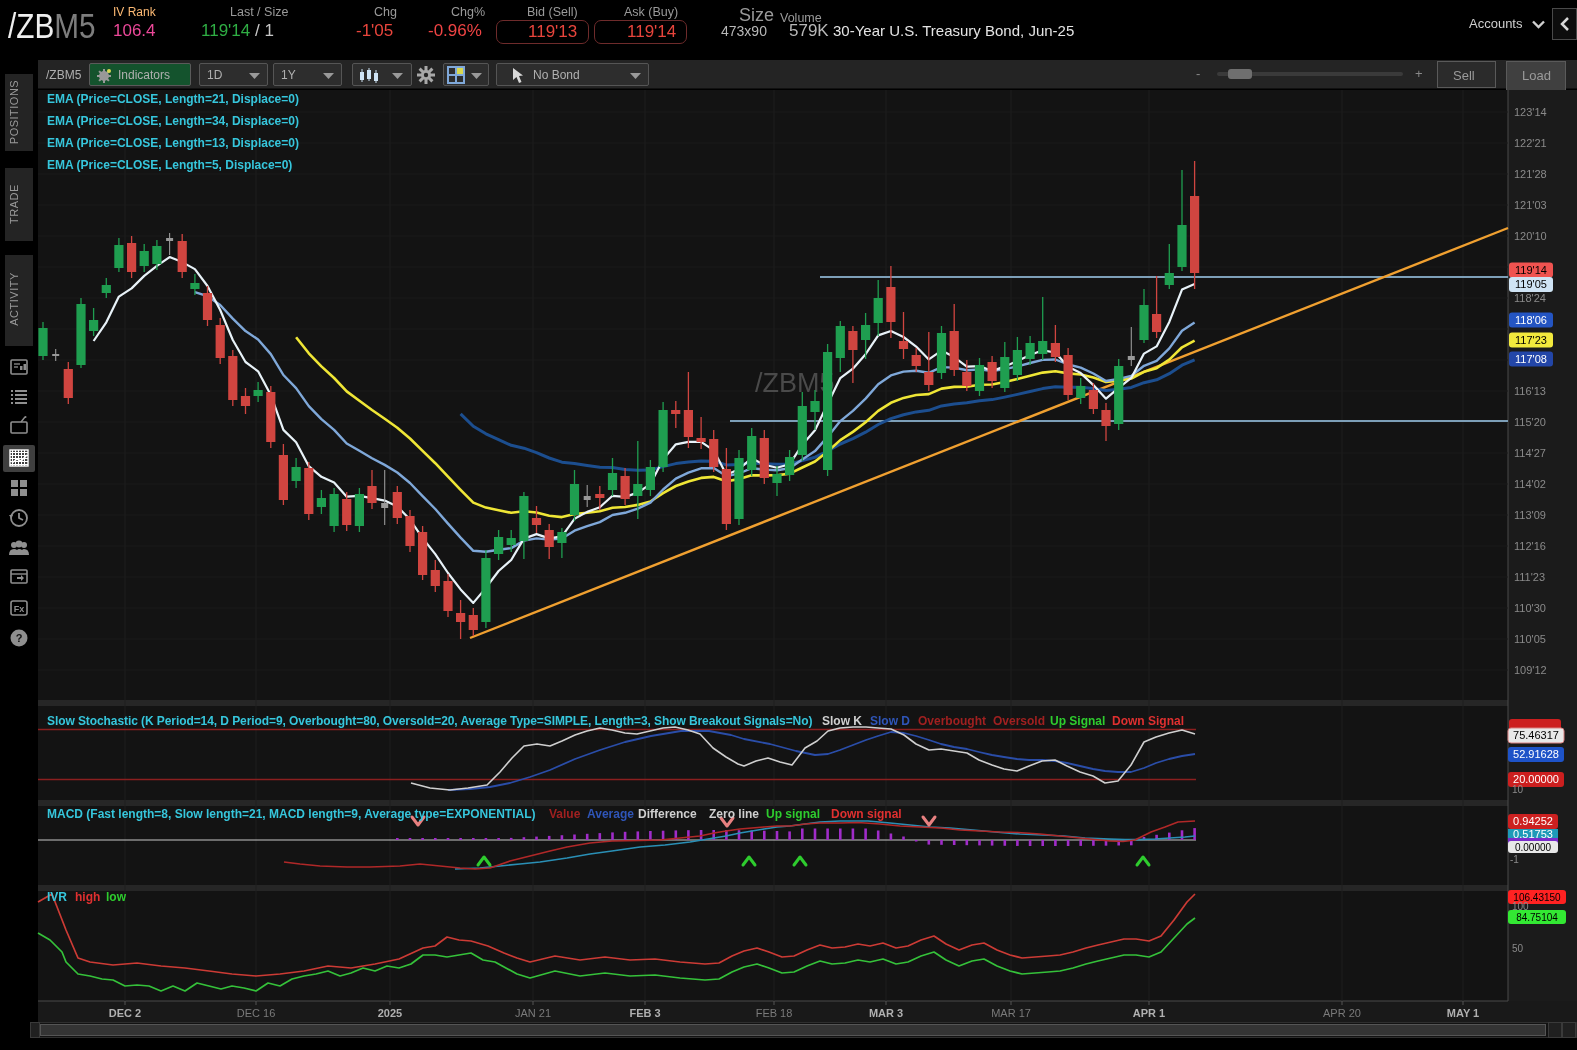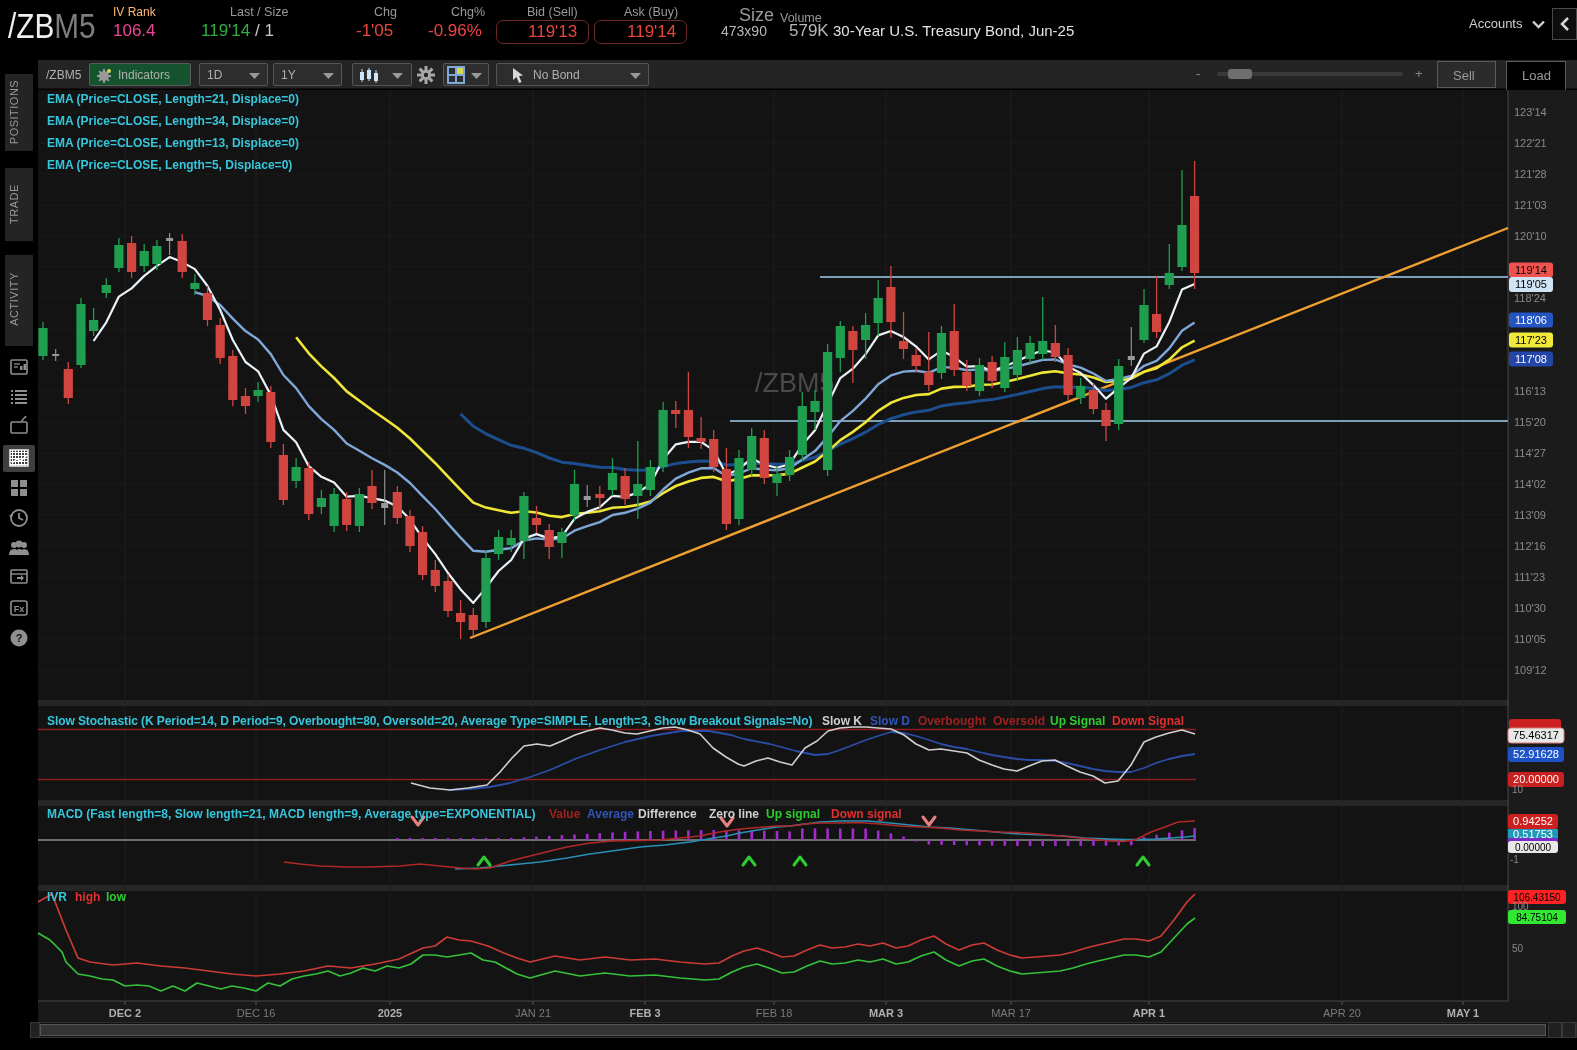--- a/index.html
+++ b/index.html
@@ -118,21 +118,21 @@
         <path d="M1 1 L6.5 7 L12 1" fill="#999"></path>
       </svg>
   </div>
   <span class="abs" style="left:1158px;top:6px;font-size:13px;color:#888">-</span>
   <div class="abs" style="left:1179px;top:12px;width:186px;height:4px;background:#3a3a3a;border-radius:2px"></div>
   <div class="abs" style="left:1190px;top:9px;width:24px;height:10px;background:#6f6f6f;border-radius:3px"></div>
   <span class="abs" style="left:1377px;top:6px;font-size:13px;color:#888">+</span>
   <div class="abs" style="left:1399px;top:1px;width:59px;height:27px;border:1px solid #5a5a5a;background:#2b2b2b">
       <span class="abs" style="left:15px;top:6px;font-size:13px;color:#9a9a9a">Sell</span>
     </div>
-  <div class="abs" style="left:1468px;top:1px;width:60px;height:43px;border:1px solid #5a5a5a;background:#000000">
+  <div class="abs" style="left:1468px;top:1px;width:60px;height:43px;border:1px solid #5a5a5a;background:#404040">
       <span class="abs" style="left:15px;top:6px;font-size:13px;color:#9a9a9a">Load</span>
     </div>
 </div>
 
 <div class="abs" style="left:0;top:60px;width:38px;height:990px;background:#000">
   <div class="abs" style="left:5px;top:14px;width:28px;height:77px;background:#242424"></div>
   <div class="abs" style="left:5px;top:108px;width:28px;height:73px;background:#242424"></div>
   <div class="abs" style="left:5px;top:195px;width:28px;height:91px;background:#242424"></div>
   <span class="abs" style="left:-26px;top:46px;font-size:11px;color:#9a9a9a;transform:rotate(-90deg);width:80px;text-align:center;letter-spacing:0.5px">POSITIONS</span>
   <span class="abs" style="left:-21px;top:138px;font-size:11px;color:#9a9a9a;transform:rotate(-90deg);width:70px;text-align:center;letter-spacing:0.5px">TRADE</span>

